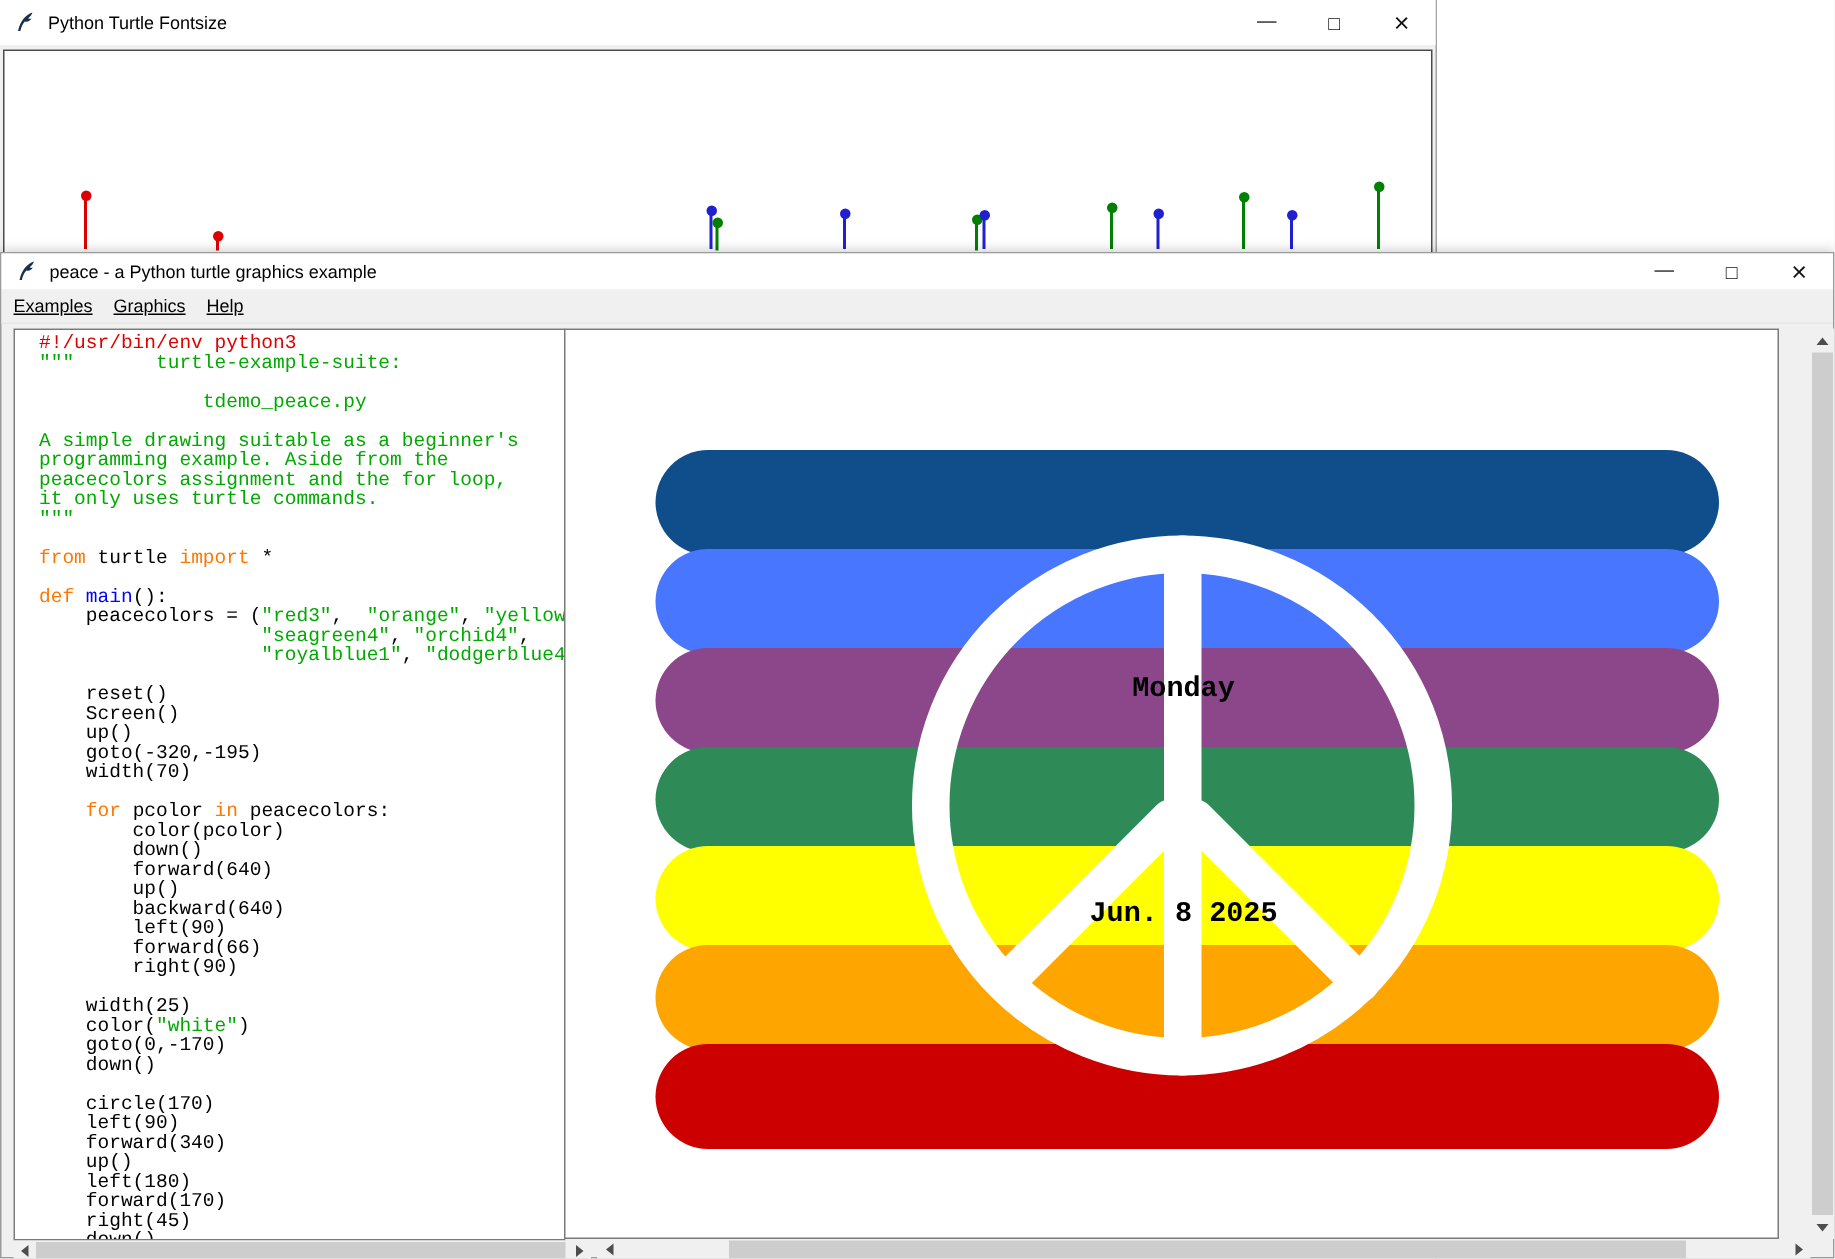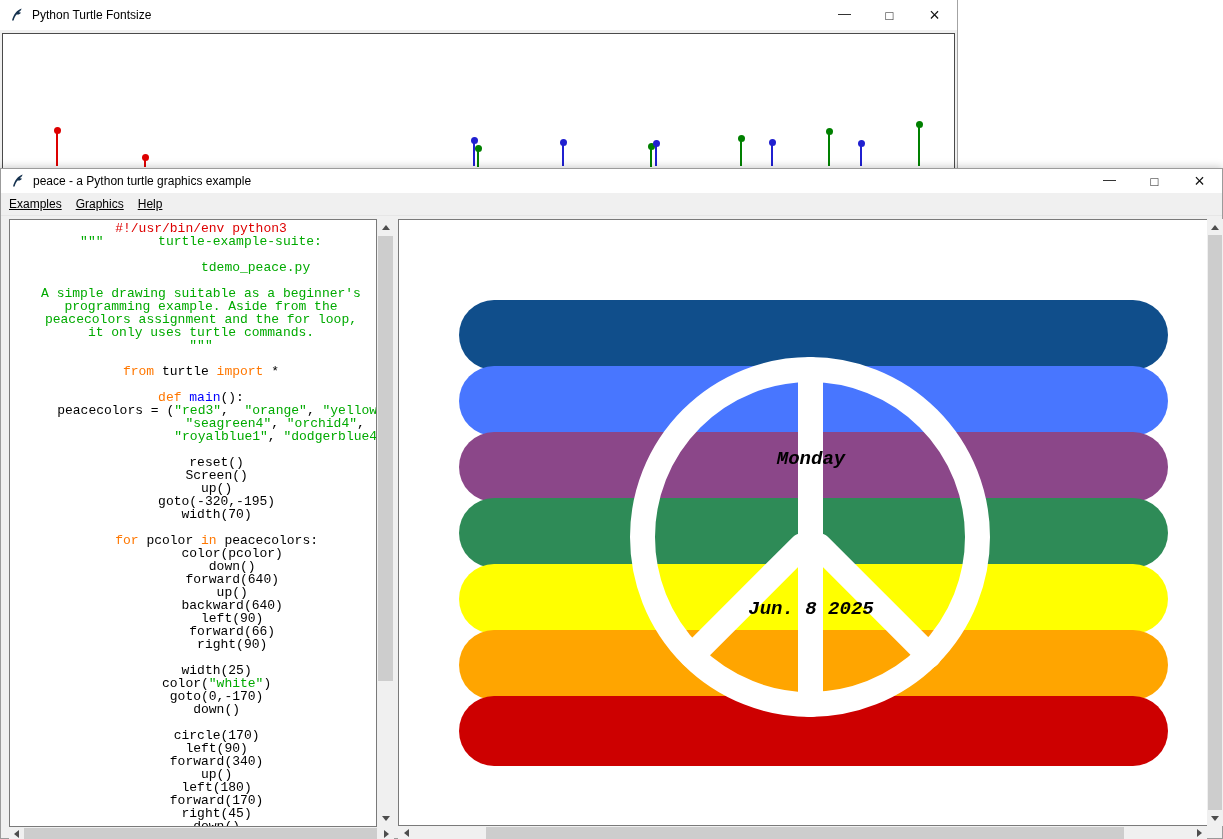--- a/index.html
+++ b/index.html
@@ -40,26 +40,26 @@
   }
   .menu-item { padding:0 7px; height:100%; display:flex; align-items:center; cursor:default; }
 
   
   .code-text {
     position:absolute; left:8px; top:50px; width:350px; height:604px;
     background:#fff; border:1px solid #7a7a7a; padding:2px 0 0 16px;
     font-family:"Liberation Mono","DejaVu Sans Mono",monospace;
     font-size:13px; line-height:13px; overflow:hidden; white-space:pre;
   }
-  .code-line { height:13px; white-space:pre;text-align:center; }
+  .code-line { height:13px; white-space:pre; }
 
   
   .peace-canvas {
-    position:absolute; left:397px; top:50px; width:808px; height:605px;
-    background:#fff; border:1px solid #7a7a7a; overflow:hidden;font-style:italic;
+    position:absolute; left:375px; top:50px; width:808px; height:605px;
+    background:#fff; border:1px solid #7a7a7a; overflow:hidden;
   }
   .stripe { position:absolute; border-radius:35px; }
   .peace-ring { position:absolute; border-style:solid; border-radius:50%; }
   .peace-line { position:absolute; border-radius:12px; }
   .canvas-label {
     position:absolute; transform:translate(-50%,-50%);
     font-family:"Liberation Mono","DejaVu Sans Mono",monospace;
     font-weight:bold; font-size:19px; color:#000; white-space:nowrap;
   }
 

